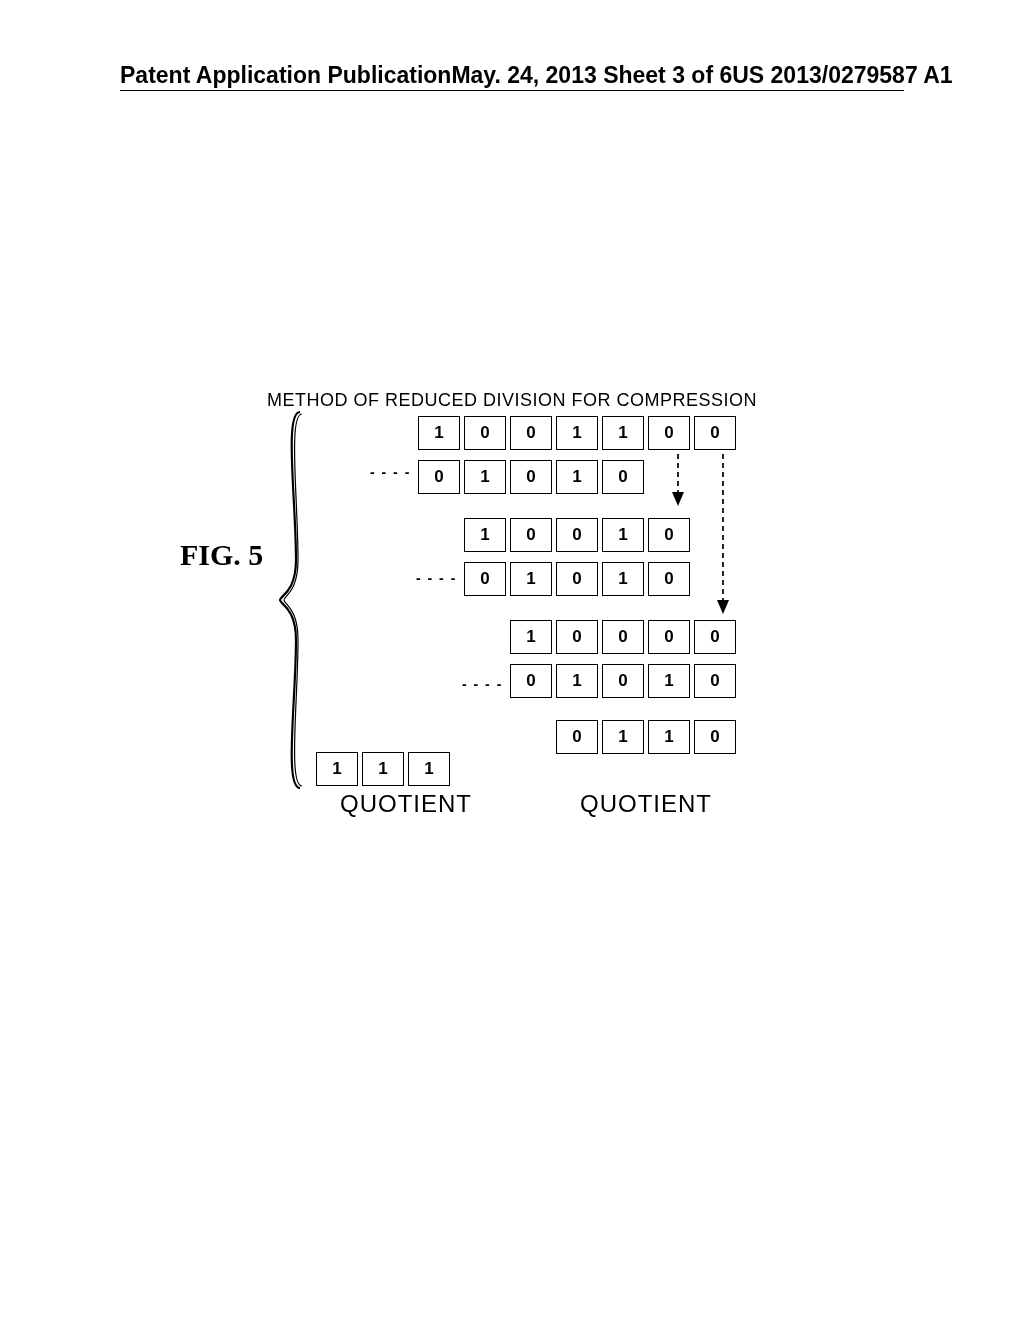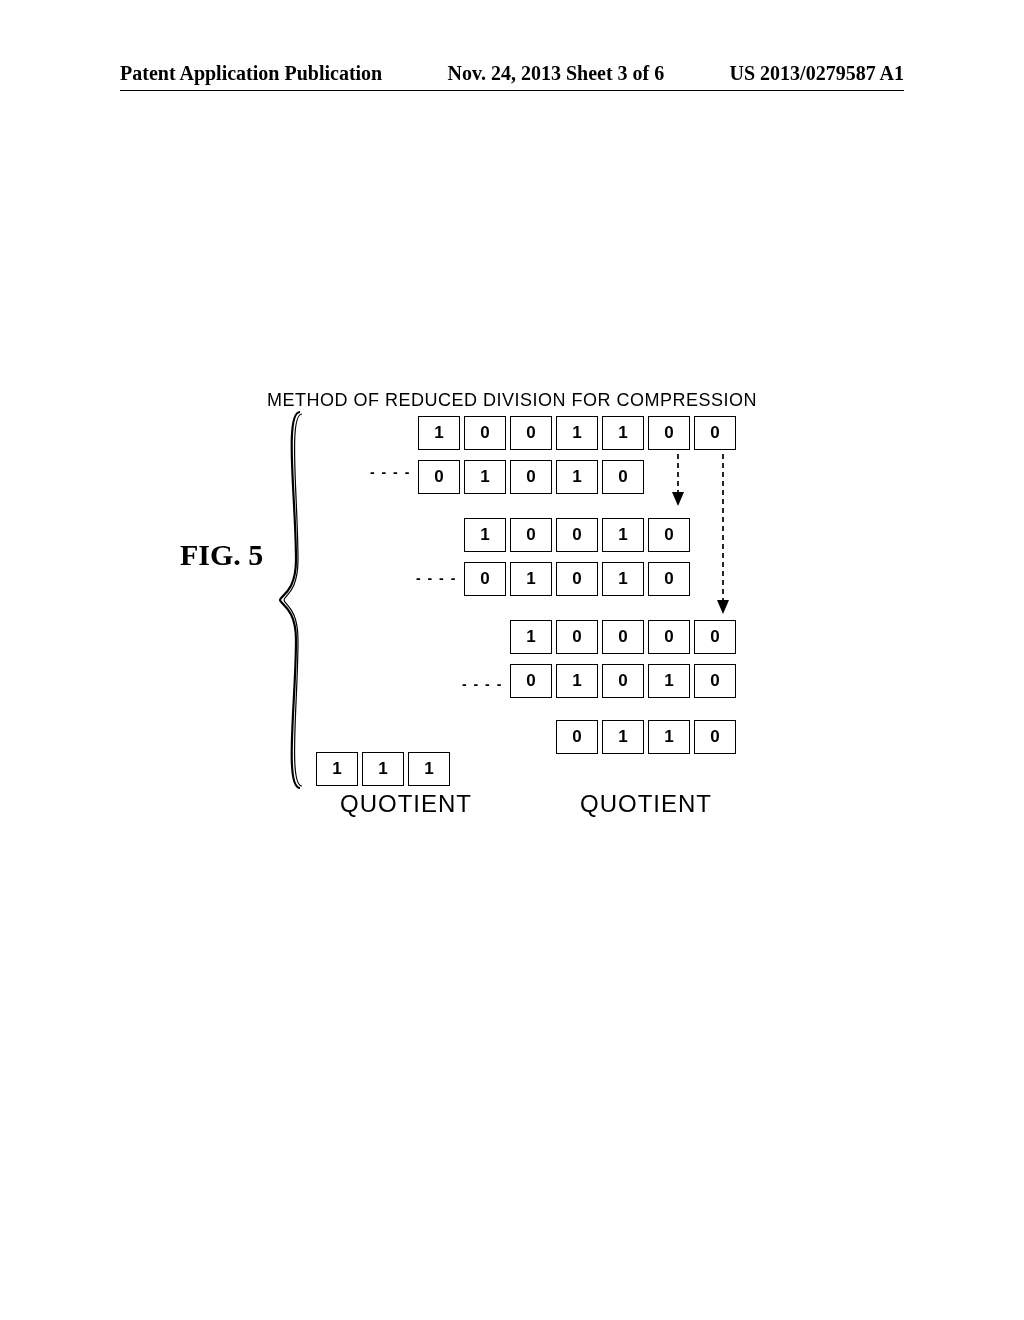--- a/index.html
+++ b/index.html
@@ -16,23 +16,23 @@
     width: 1024px;
     height: 1320px;
   }
   .header {
     position: absolute;
     top: 62px;
     left: 120px;
     right: 120px;
     display: flex;
     justify-content: space-between;
-    font-family: Liberation Serif, serif;
+    font-family: Liberation Sans, sans-serif;
     font-weight: bold;
-    font-size: 20px;
+    font-size: 23px;
     align-items: flex-end;
   }
   .header > span {
     white-space: nowrap;
   }
   .rule {
     position: absolute;
     top: 90px;
     left: 120px;
     right: 120px;
@@ -91,21 +91,21 @@
     font-size: 24px;
     letter-spacing: 1px;
   }
 </style>
 </head>
 <body>
 <div class="page">
 
   <div class="header">
     <span>Patent Application Publication</span>
-    <span>Nov. 24, 2013  Sheet 3 of 6</span>
+    <span>May. 24, 2013  Sheet 3 of 6</span>
     <span>US 2013/0279587 A1</span>
   </div>
   <div class="rule"></div>
 
   <div class="diagram-title">METHOD OF REDUCED DIVISION FOR COMPRESSION</div>
 
   <div class="fig-label">FIG. 5</div>
 
   <svg class="brace" viewBox="0 0 26 380" preserveAspectRatio="none">
     <path d="M22,2 C6,2 18,90 18,150 C18,182 2,186 2,190 C2,194 18,198 18,230 C18,290 6,378 22,378" fill="none" stroke="#000" stroke-width="2.2"></path>

